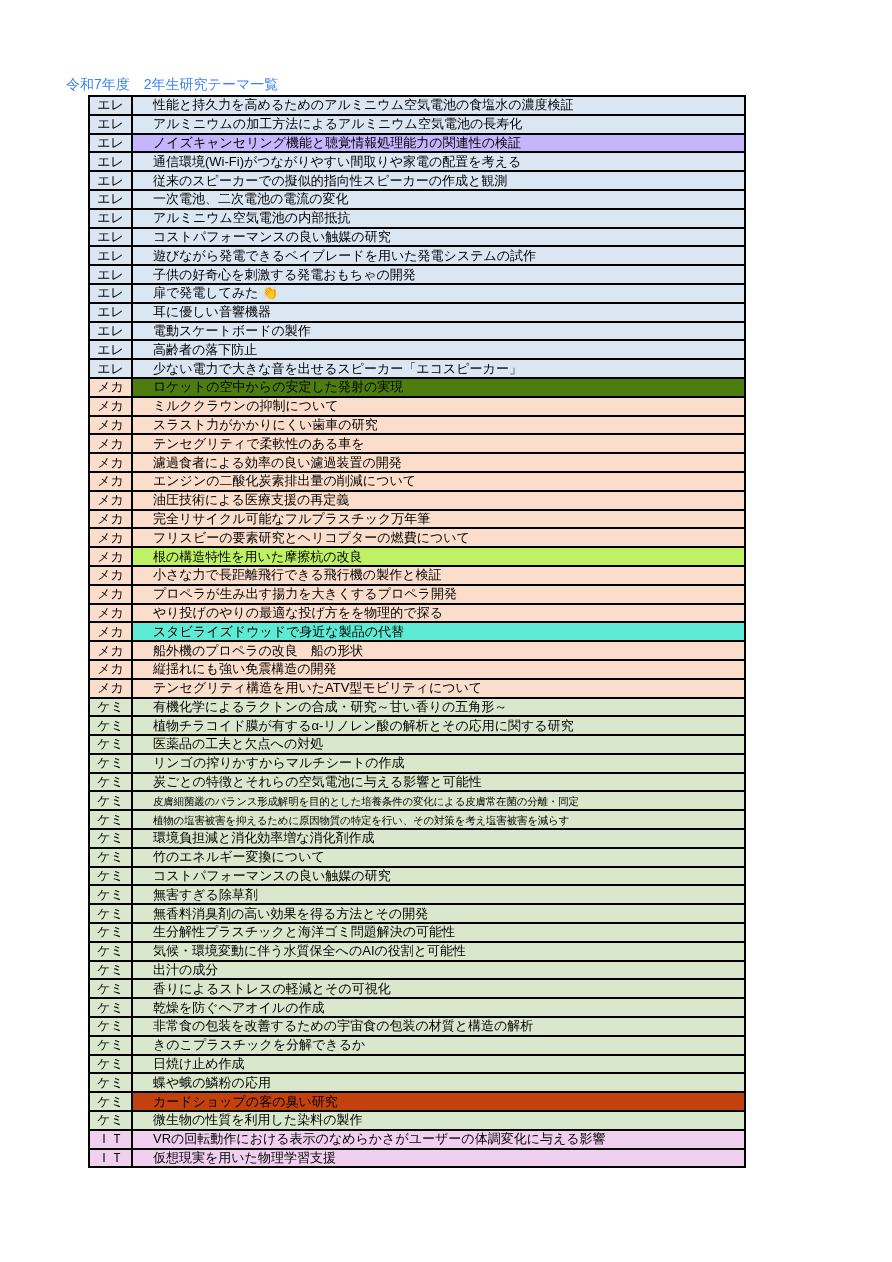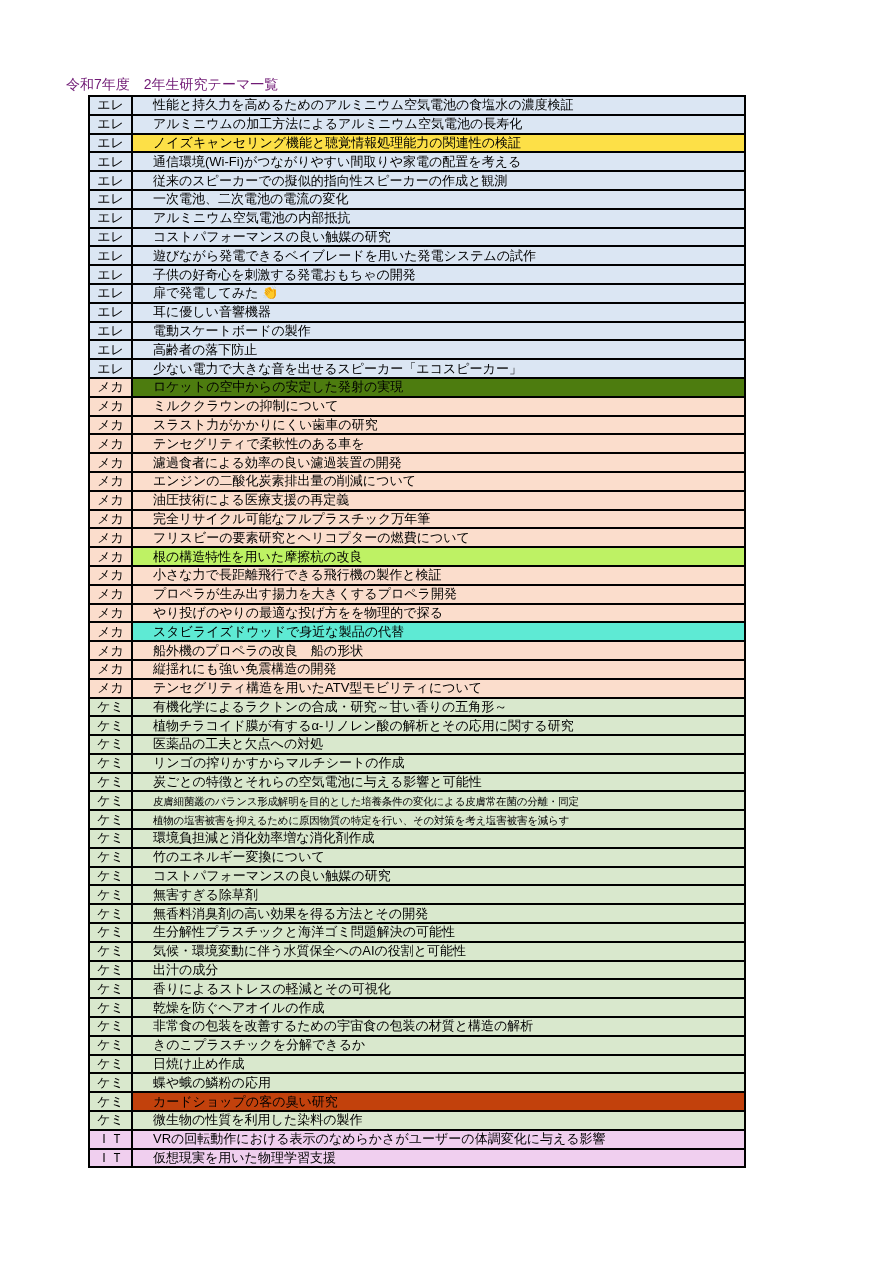--- a/index.html
+++ b/index.html
@@ -14,21 +14,21 @@
     height: 1262px;
     background: #ffffff;
     overflow: hidden;
   }
   #doc-title {
     position: absolute;
     left: 66px;
     top: 75px;
     font-size: 14px;
     line-height: 18px;
-    color: #701a75;
+    color: #3b82f6;
     white-space: nowrap;
   }
   #theme-table {
     position: absolute;
     left: 88px;
     top: 95px;
     width: 658px;
     border-collapse: collapse;
     table-layout: fixed;
   }
@@ -66,21 +66,21 @@
         <tr>
           <td class="cat" style="background: rgb(219, 230, 243);">エレ</td>
           <td class="theme" style="background: rgb(219, 230, 243);">性能と持久力を高めるためのアルミニウム空気電池の食塩水の濃度検証</td>
         </tr>
         <tr>
           <td class="cat" style="background: rgb(219, 230, 243);">エレ</td>
           <td class="theme" style="background: rgb(219, 230, 243);">アルミニウムの加工方法によるアルミニウム空気電池の長寿化</td>
         </tr>
         <tr>
           <td class="cat" style="background: rgb(219, 230, 243);">エレ</td>
-          <td class="theme" style="background: #fde047;">ノイズキャンセリング機能と聴覚情報処理能力の関連性の検証</td>
+          <td class="theme" style="background: #c4b5fd;">ノイズキャンセリング機能と聴覚情報処理能力の関連性の検証</td>
         </tr>
         <tr>
           <td class="cat" style="background: rgb(219, 230, 243);">エレ</td>
           <td class="theme" style="background: rgb(219, 230, 243);">通信環境(Wi-Fi)がつながりやすい間取りや家電の配置を考える</td>
         </tr>
         <tr>
           <td class="cat" style="background: rgb(219, 230, 243);">エレ</td>
           <td class="theme" style="background: rgb(219, 230, 243);">従来のスピーカーでの擬似的指向性スピーカーの作成と観測</td>
         </tr>
         <tr>

